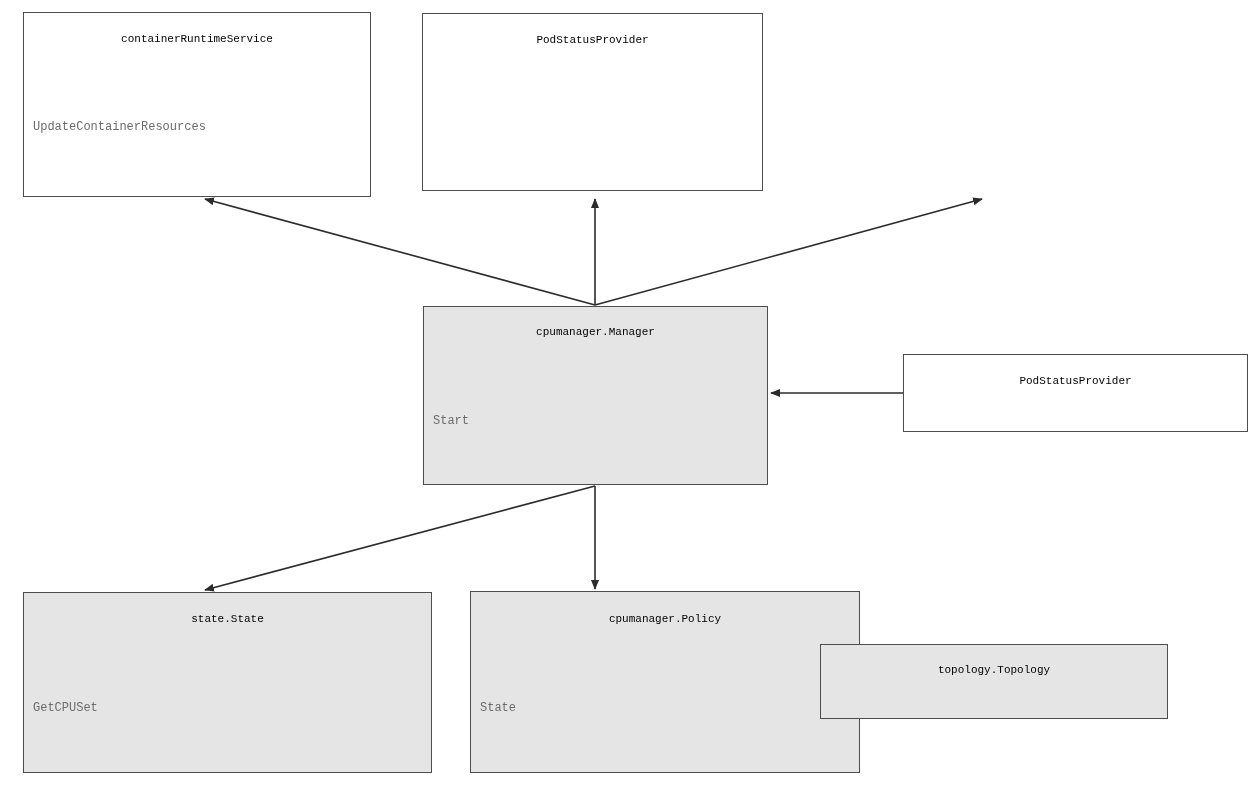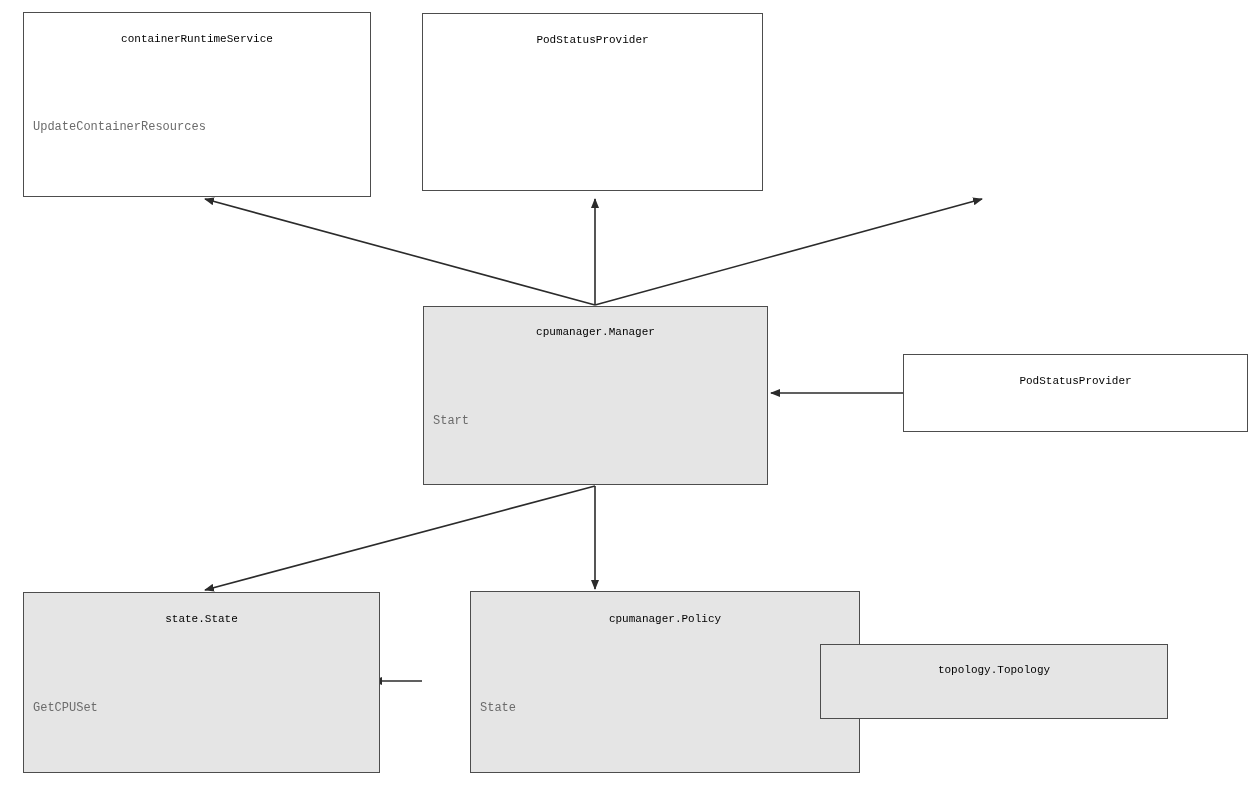--- a/index.html
+++ b/index.html
@@ -55,21 +55,21 @@
   .node-methods .m {
     display: block;
   }
 
   
   #node-container-runtime-service { left: 23px;  top: 12px;  width: 348px; height: 185px; }
   #node-pod-status-provider       { left: 422px; top: 13px;  width: 341px; height: 178px; }
   #node-active-pods-func          { left: 820px; top: 13px;  width: 350px; height: 184px; }
   #node-cpumanager-manager        { left: 423px; top: 306px; width: 345px; height: 179px; }
   #node-kube-generic-runtime      { left: 903px; top: 354px; width: 345px; height: 78px;  }
-  #node-state-state               { left: 23px;  top: 592px; width: 357px; height: 181px; }
+  #node-state-state               { left: 23px;  top: 592px; width: 409px; height: 181px; }
   #node-cpumanager-policy         { left: 422px; top: 591px; width: 390px; height: 182px; margin-left: 48px; }
   #node-topology-topology         { left: 820px; top: 644px; width: 348px; height: 75px;  }
 
   #node-container-runtime-service .node-title { margin-top: 20px; }
   #node-container-runtime-service .node-methods { margin-top: 24px; margin-left: 9px; }
 
   #node-pod-status-provider .node-title { margin-top: 20px; }
   #node-active-pods-func .node-title { margin-top: 20px; }
 
   #node-cpumanager-manager .node-title { margin-top: 19px; }

